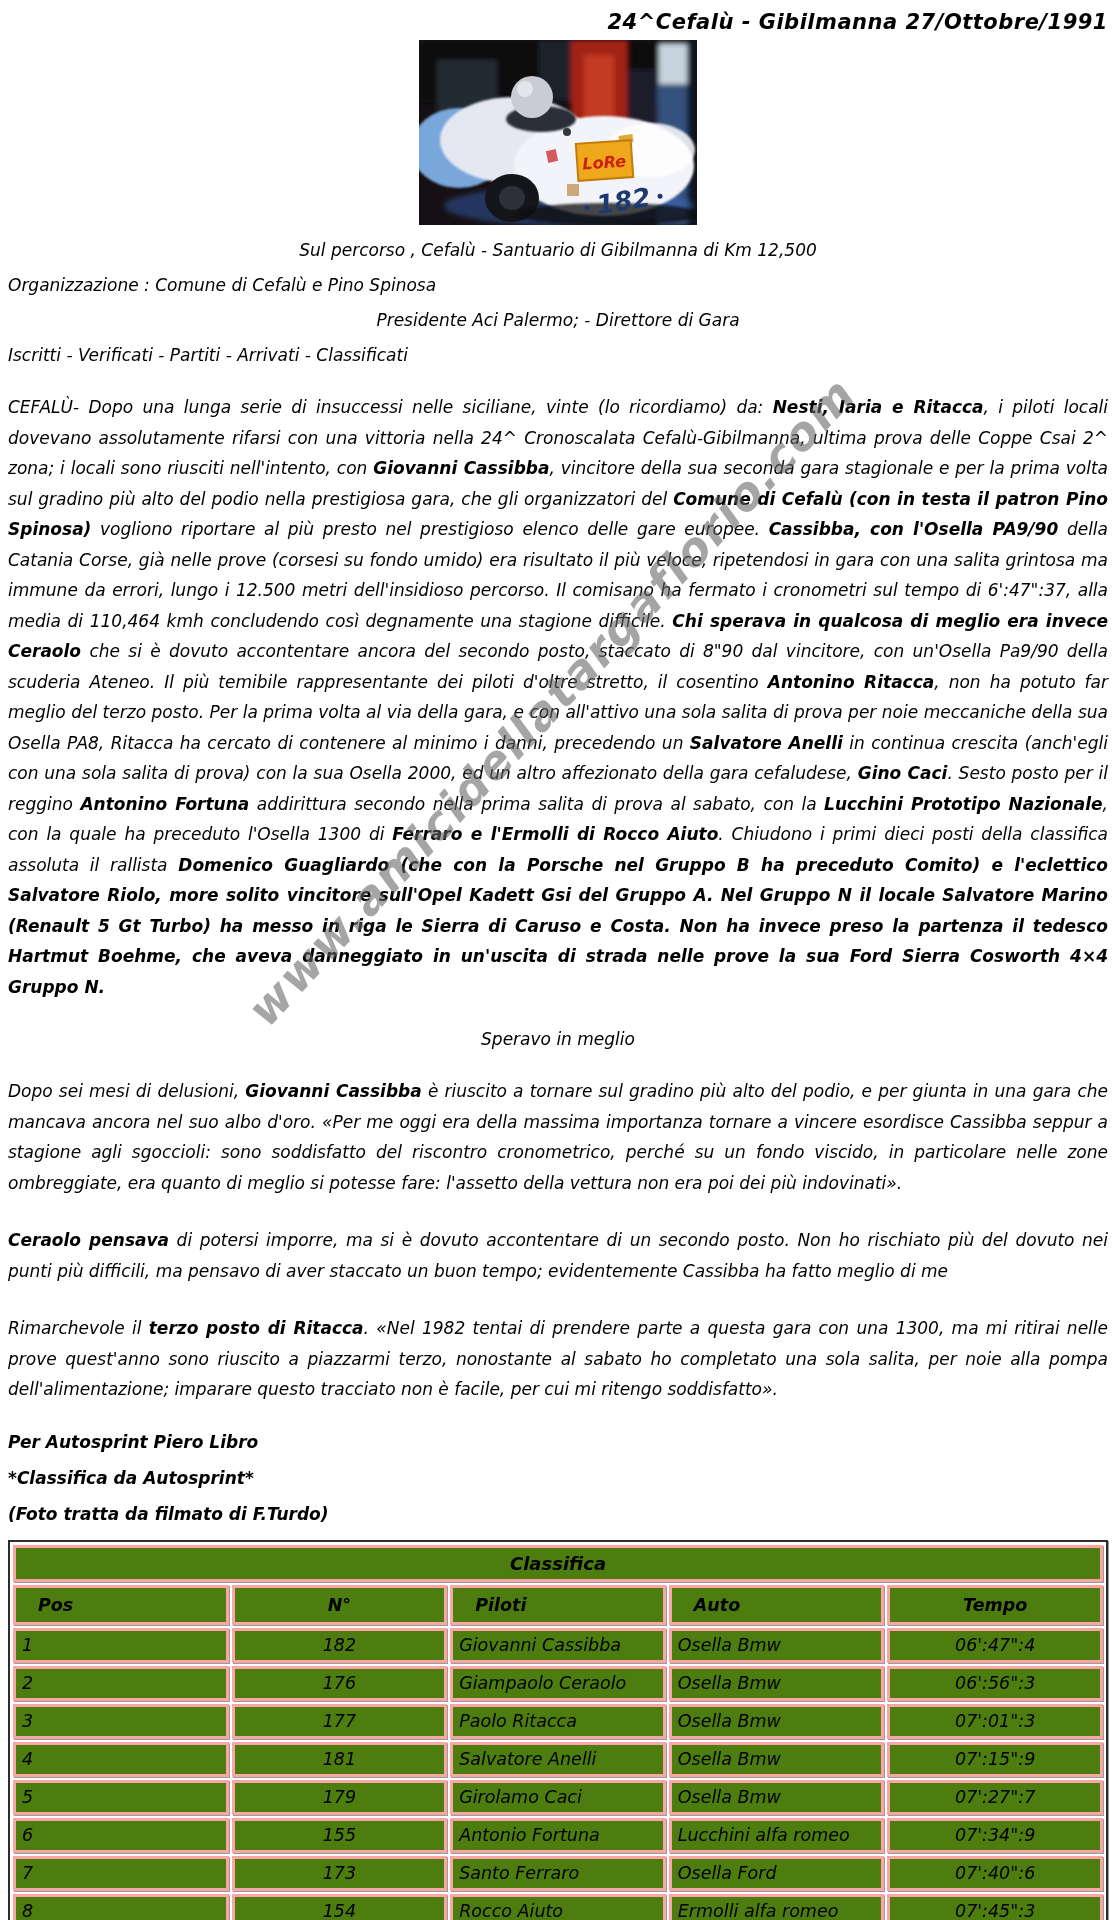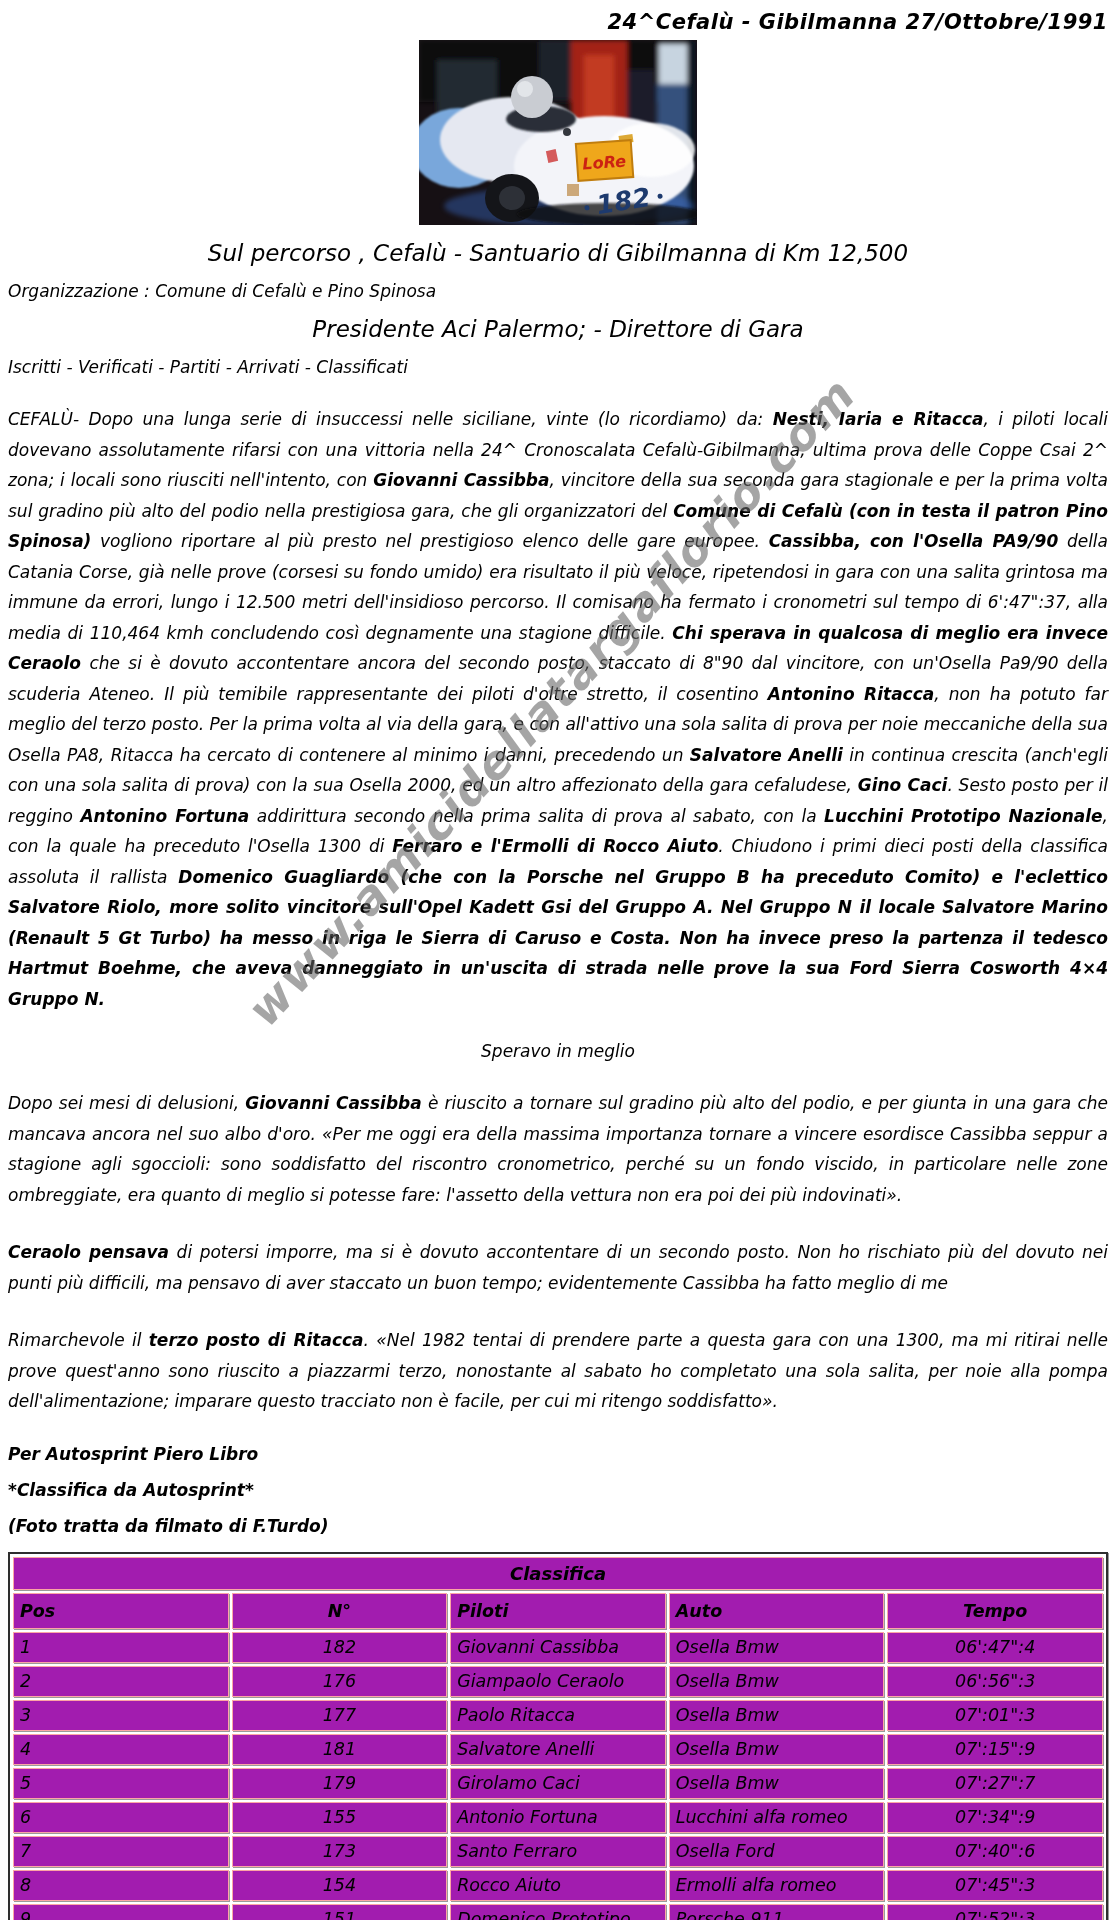--- a/index.html
+++ b/index.html
@@ -9,21 +9,21 @@
     font-style:italic;
     color:#000;
   }
   b{font-weight:bold;}
   .page{position:relative;width:1100px;margin:0 auto;padding:0 8px;min-height:1920px;overflow:hidden;}
   .doc-title{
     text-align:right;font-weight:bold;font-size:21px;margin:10px 0 6px 0;letter-spacing:.5px;
   }
   .photo-wrap{width:278px;height:185px;margin:4px auto 10px auto;}
   .photo-wrap svg{display:block;}
-  .center-line{text-align:center;font-size:23px;margin:15px 0;}
+  .center-line{text-align:center;font-size:17px;margin:15px 0;}
   .left-line{text-align:left;font-size:17px;margin:15px 0;}
   .para{
     text-align:justify;font-size:17px;line-height:30.5px;margin:27px 0;
   }
   .speravo{
     text-align:center;font-size:17px;margin:20px 0;
   }
   .bold-line{font-weight:bold;font-size:17px;margin:16px 0;}
   .watermark{
     position:absolute;left:145px;top:735px;width:700px;
@@ -38,29 +38,29 @@
   }
   table.classifica{
     width:1100px;table-layout:fixed;
     border-collapse:separate;border-spacing:3px;
     border:2px solid #2e2e2e;
     box-shadow:1px 1px 0 #9a9a9a;
     margin-top:14px;
     font-size:17.5px;
   }
   table.classifica th,table.classifica td{
-    border:1px solid #fca5a5;
+    border:3px solid #fca5a5;
     box-shadow:1px 1px 0 #9a9a9a;
-    background:#a21caf;
+    background:#4d7c0f;
     overflow:hidden;white-space:nowrap;
   }
   th.tbl-title{
     text-align:center;font-weight:bold;font-size:18px;padding:5px 6px;
   }
-  th.colhead{font-weight:bold;text-align:left;padding:7px 6px;}
+  th.colhead{font-weight:bold;text-align:left;padding:7px 22px;}
   table.classifica td{padding:4px 6px;line-height:21px;}
   .c0{width:57px;text-align:left;}
   .c1{width:60px;text-align:center;}
   .c2{width:383px;text-align:left;}
   .c3{width:386px;text-align:left;}
   .c4{text-align:center;}
   th.c1,th.c4{text-align:center;}
 </style>
 </head>
 <body>

